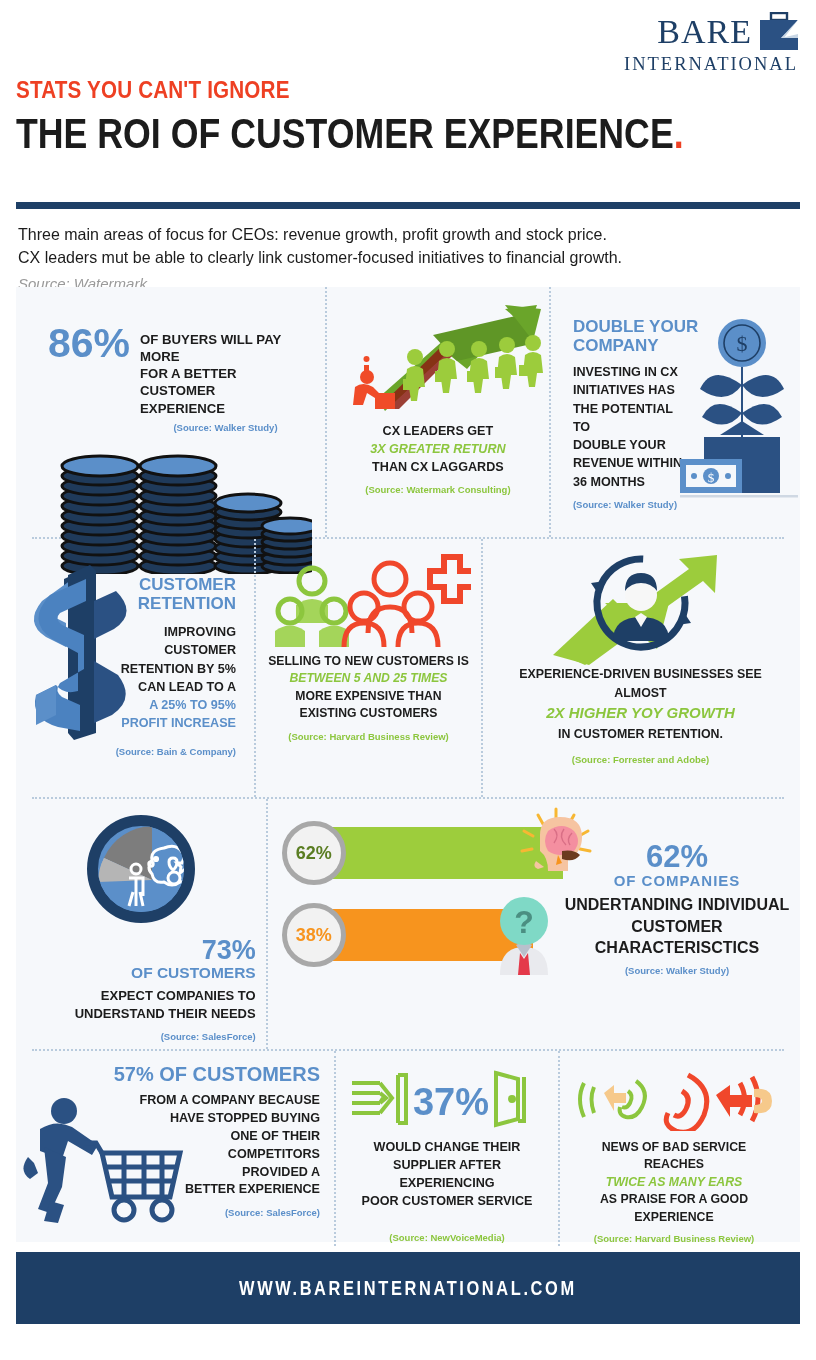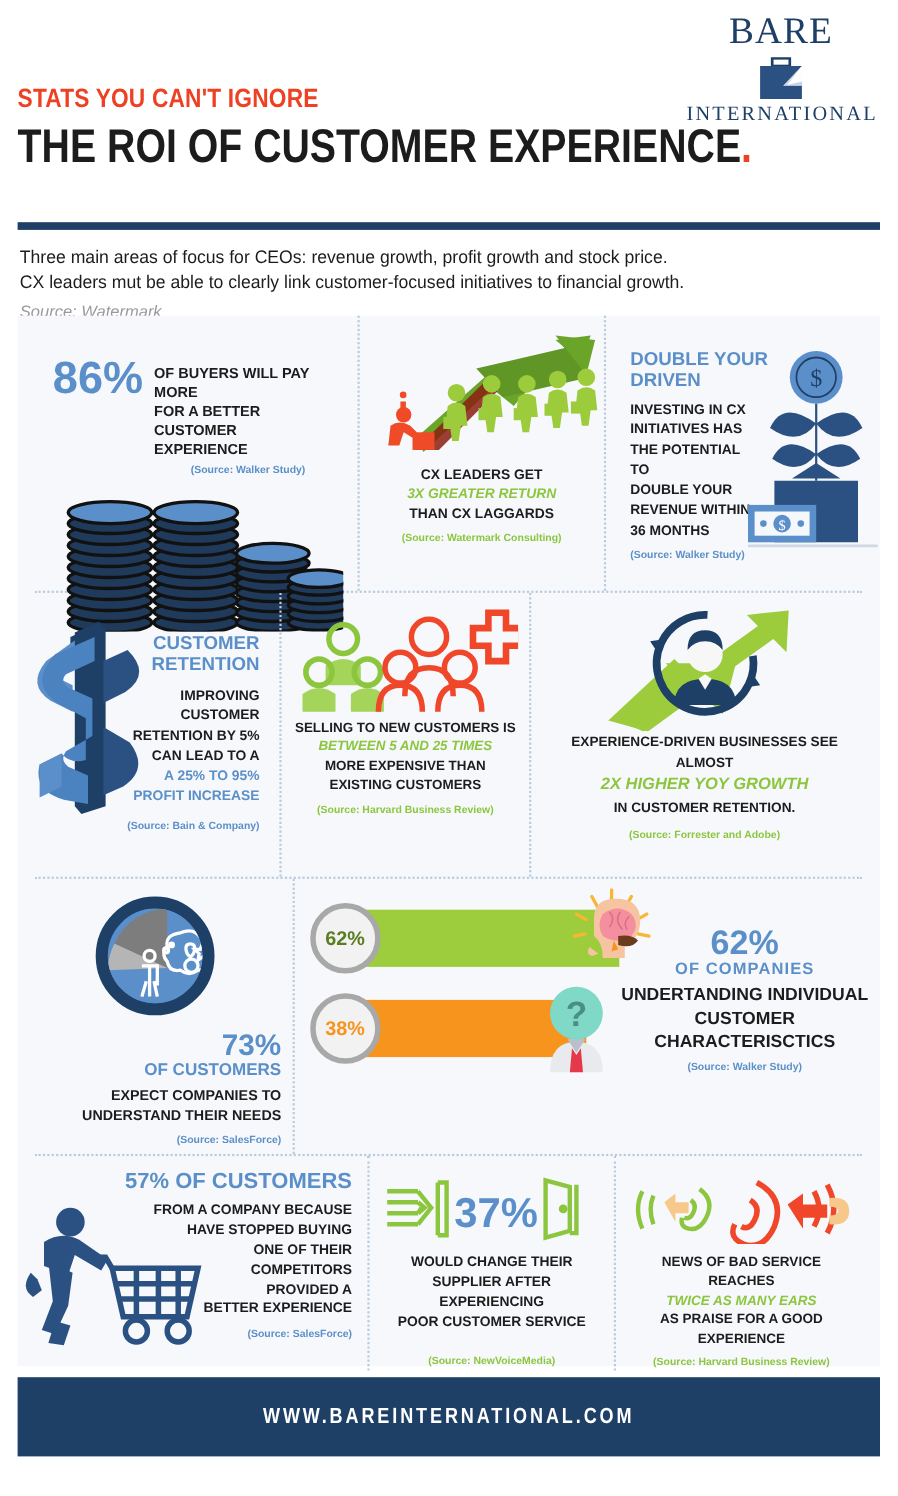--- a/index.html
+++ b/index.html
@@ -7,21 +7,21 @@
     width: 816px; height: 1360px;
     background: #ffffff;
     font-family: "Liberation Sans", sans-serif;
     overflow: hidden;
   }
   .page { position: relative; width: 816px; height: 1360px; background:#fff; }
 
   
   .header { position: relative; padding: 14px 16px 0 16px; height: 190px; }
   .logo { position: absolute; right: 16px; top: 12px; width: 180px; text-align: right; }
-  .logo-row { display: flex; align-items: center; justify-content: flex-end; gap: 6px; flex-direction: column; }
+  .logo-row { display: flex; align-items: center; justify-content: flex-end; gap: 6px; }
   .logo-bare {
     font-family: "Liberation Serif", serif;
     font-size: 34px; letter-spacing: 1px; color: #1e3f66; line-height: 1;
   }
   .logo-mark { width: 42px; height: 40px; position: relative; }
   .logo-intl {
     font-family: "Liberation Serif", serif;
     font-size: 18.5px; letter-spacing: 2.0px; color: #1e3f66;
     margin-top: 2px; text-align: right; padding-right: 2px;
   }
@@ -297,21 +297,21 @@
           <div class="bold-black">THAN CX LAGGARDS</div>
           <div class="src src-green" style="margin-top:6px;">(Source: Watermark Consulting)</div>
         </div>
       </div>
 
       <div class="vdiv"></div>
 
       <div class="cell c-dbl">
         <div class="dbl-head">
           <div>DOUBLE YOUR</div>
-          <div>DRIVEN</div>
+          <div>COMPANY</div>
         </div>
         <div class="dbl-txt bold-black">
           <div>INVESTING IN CX</div>
           <div>INITIATIVES HAS</div>
           <div>THE POTENTIAL TO</div>
           <div>DOUBLE YOUR</div>
           <div>REVENUE WITHIN</div>
           <div>36 MONTHS</div>
           <div class="src src-blue" style="margin-top:7px;">(Source: Walker Study)</div>
         </div>

